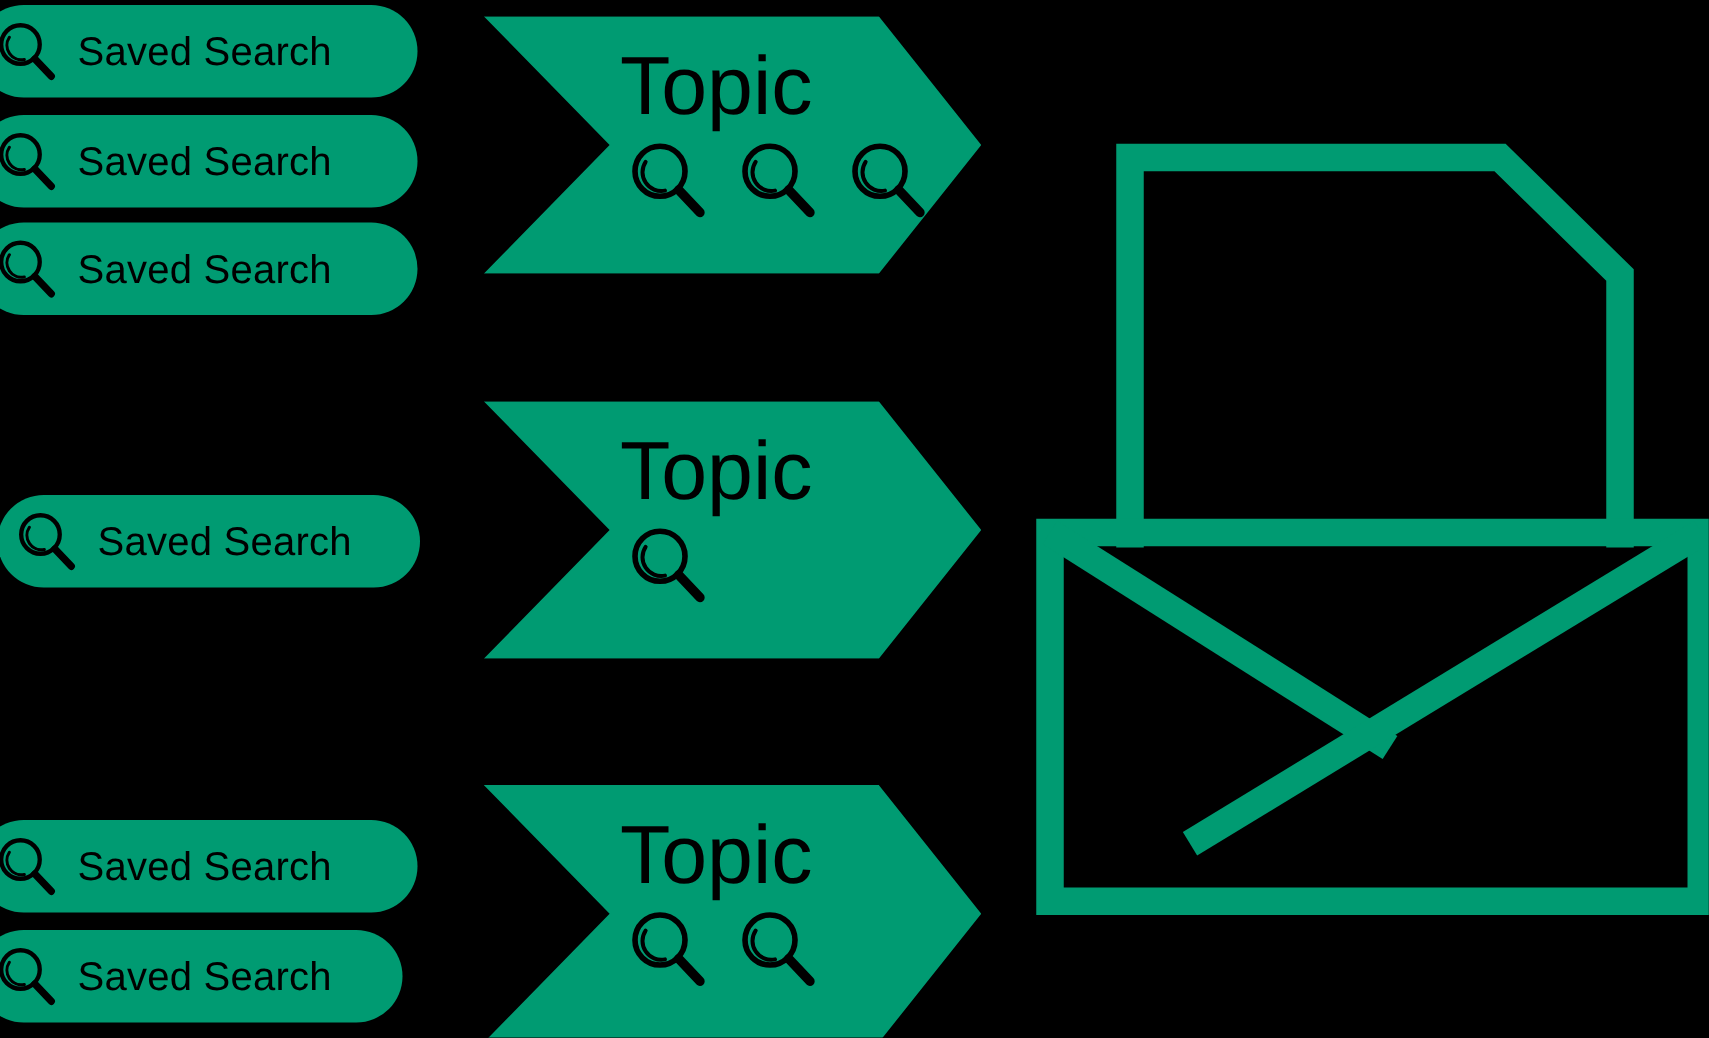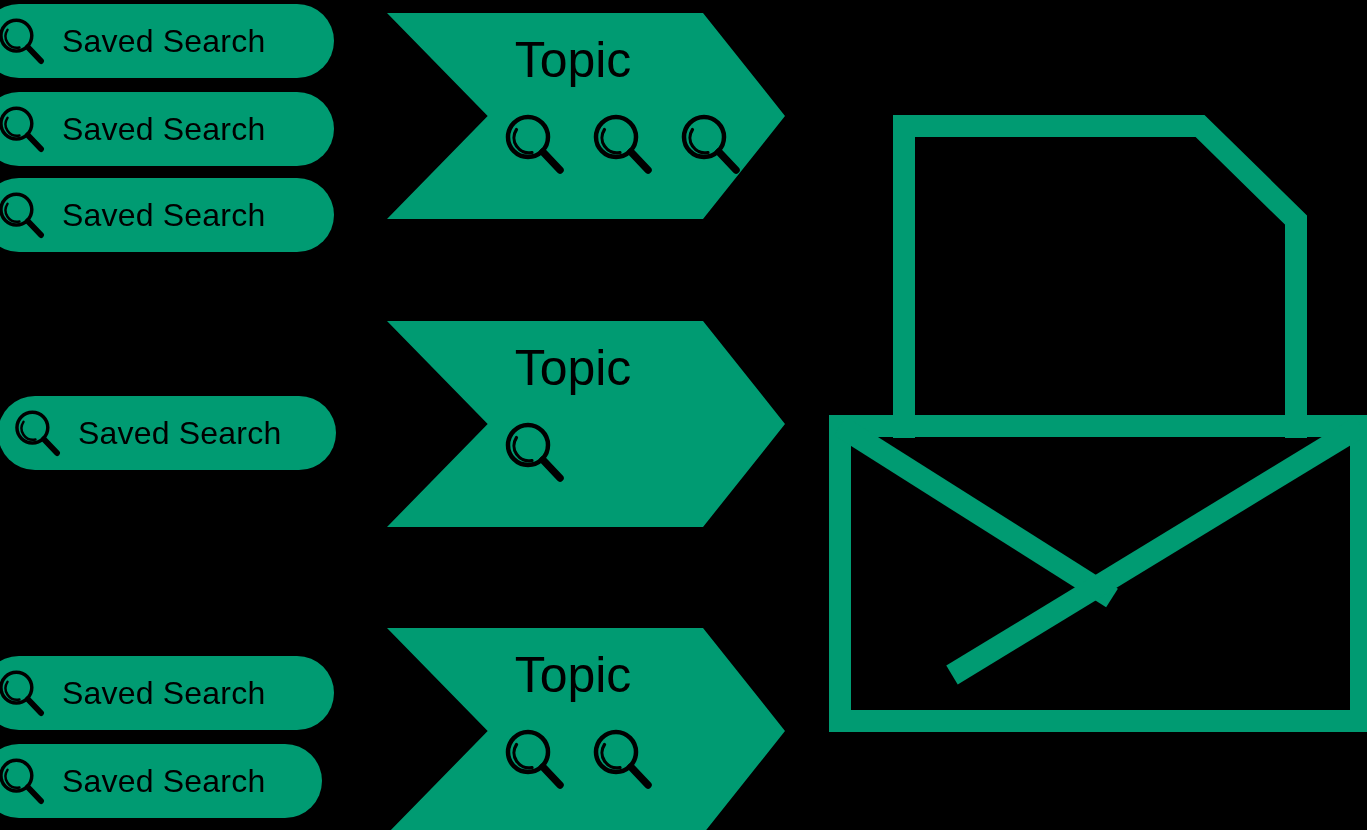--- a/index.html
+++ b/index.html
@@ -50,21 +50,21 @@
     background: #009B72;
     -webkit-clip-path: polygon(0% 0%, 79.4% 0%, 100% 50%, 79.4% 100%, 0% 100%, 25.3% 50%);
     clip-path: polygon(0% 0%, 79.4% 0%, 100% 50%, 79.4% 100%, 0% 100%, 25.3% 50%);
   }
   .chevron-title {
     position: absolute;
     left: 0;
     right: 0;
     top: 22px;
     text-align: center;
-    font-size: 50px;
+    font-size: 66px;
     line-height: 1;
     color: #000000;
     transform: translateX(-13px);
   }
   .chevron-icons {
     position: absolute;
     top: 96px;
     display: flex;
     gap: 18px;
   }

